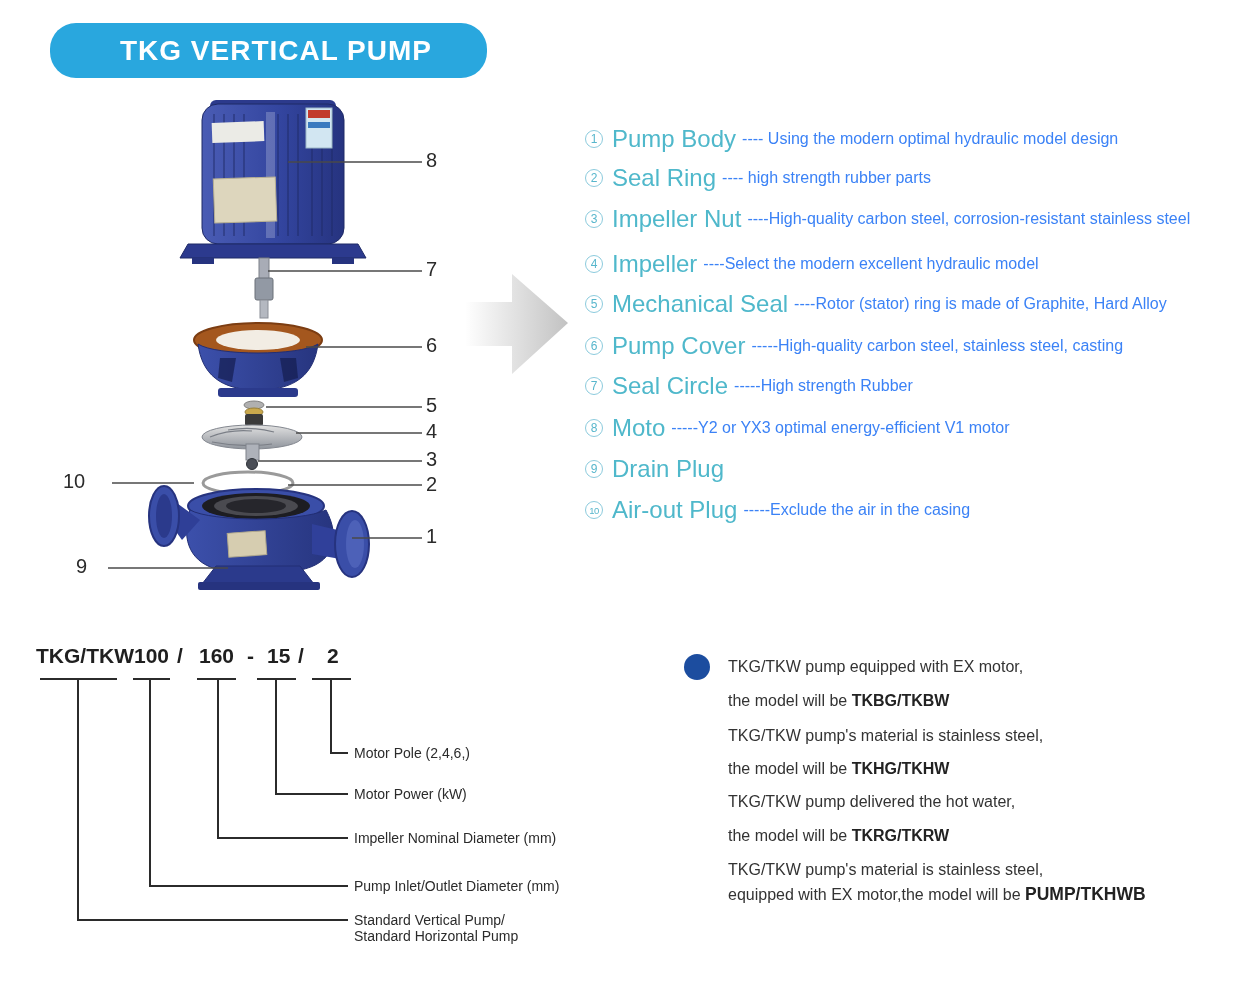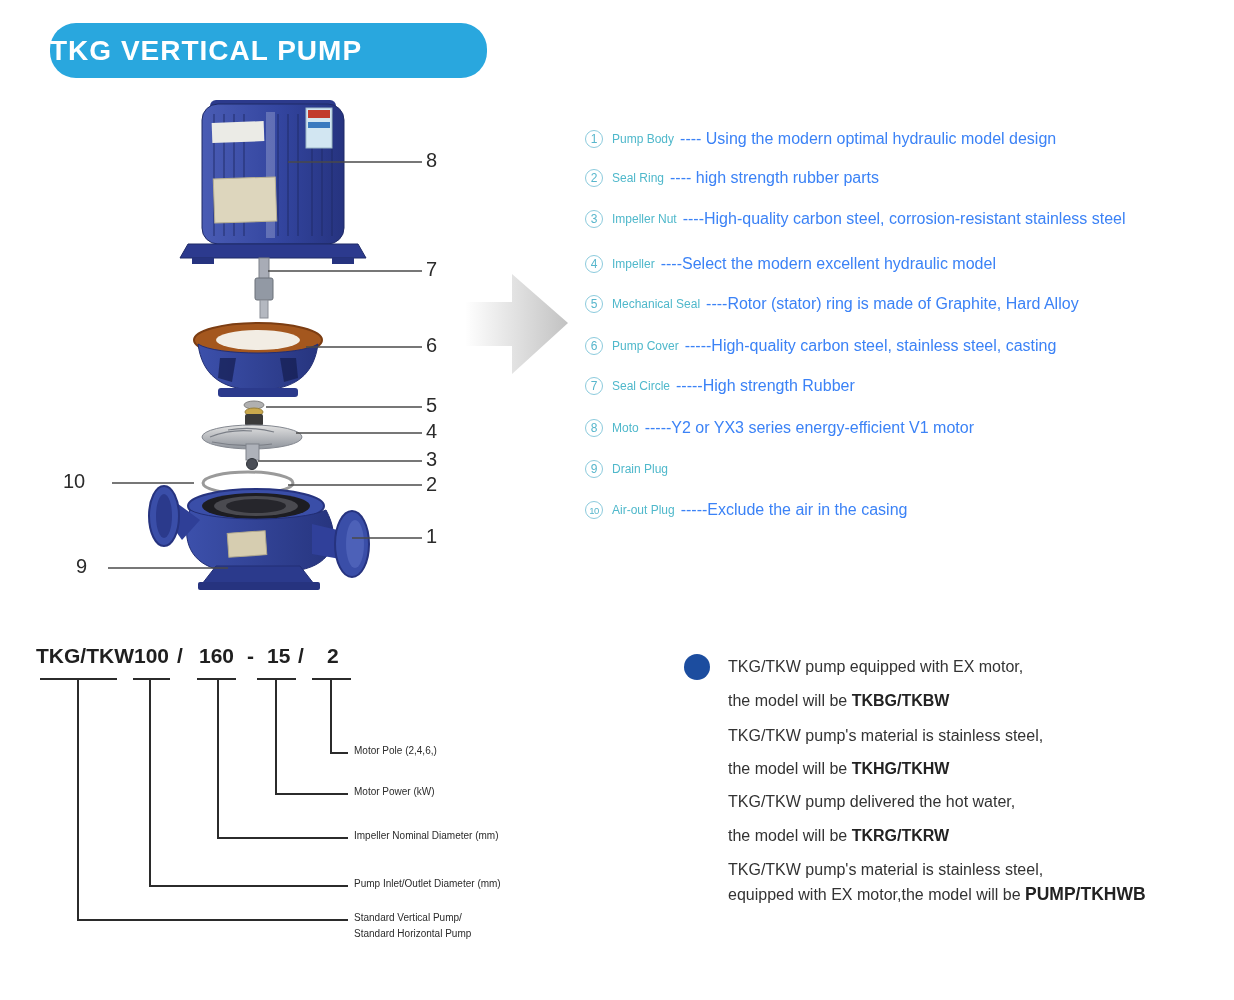--- a/index.html
+++ b/index.html
@@ -1,40 +1,40 @@
 <!DOCTYPE html>
 <html><head>
 <meta charset="utf-8">
 <style>
   html,body{margin:0;padding:0;background:#ffffff;}
   #canvas{position:relative;width:1234px;height:1000px;background:#ffffff;overflow:hidden;
           font-family:"Liberation Sans","DejaVu Sans",sans-serif;color:#2b2b2b;}
 
   
   .banner{position:absolute;left:50px;top:23px;width:437px;height:55px;background:#29a7de;
-          border-radius:26px;display:flex;align-items:center;justify-content:flex-start;padding-right:55px;box-sizing:border-box;}
+          border-radius:26px;display:flex;align-items:center;justify-content:flex-end;padding-right:55px;box-sizing:border-box;}
   .banner-text{color:#ffffff;font-size:28px;font-weight:bold;letter-spacing:1px;white-space:nowrap;}
 
   
   .callout-num{position:absolute;font-size:20px;color:#2b2b2b;line-height:20px;}
 
   
   .part-item{position:absolute;left:585px;display:flex;align-items:center;white-space:nowrap;height:20px;}
   .pnum{display:inline-flex;align-items:center;justify-content:center;width:18px;height:18px;border:1.4px solid #8ccbdd;
         border-radius:50%;color:#57b6cc;font-size:12px;flex:0 0 auto;box-sizing:border-box;}
   .pnum.small{font-size:9.5px;letter-spacing:-0.5px;}
-  .pname{color:#4fb8cb;font-size:12px;margin-left:9px;}
+  .pname{color:#4fb8cb;font-size:24px;margin-left:9px;}
   .pdesc{color:#3b82f6;font-size:16px;margin-left:6px;}
 
   
   .seg{position:absolute;font-size:21px;font-weight:bold;color:#1f1f1f;white-space:nowrap;}
   .uline{position:absolute;height:2px;background:#2b2b2b;}
   .vline{position:absolute;width:2px;background:#2b2b2b;}
   .hline{position:absolute;height:2px;background:#2b2b2b;}
-  .mlabel{position:absolute;left:354px;font-size:10px;color:#2b2b2b;white-space:nowrap;}
+  .mlabel{position:absolute;left:354px;font-size:14px;color:#2b2b2b;white-space:nowrap;}
 
   
   .bullet{position:absolute;left:684px;top:654px;width:26px;height:26px;border-radius:50%;background:#1c4d9f;}
   .note-line{position:absolute;left:728px;font-size:16px;color:#333333;white-space:nowrap;}
   .note-model{font-weight:bold;color:#222222;}
   .note-model.big{font-size:17.5px;}
 </style>
 </head>
 <body>
 
@@ -198,21 +198,21 @@
     <span class="pdesc">-----High-quality carbon steel, stainless steel, casting</span>
   </div>
   <div class="part-item" style="top:376px;">
     <span class="pnum">7</span>
     <span class="pname">Seal Circle</span>
     <span class="pdesc">-----High strength Rubber</span>
   </div>
   <div class="part-item" style="top:418px;">
     <span class="pnum">8</span>
     <span class="pname">Moto</span>
-    <span class="pdesc">-----Y2 or YX3 series energy-efficient V1 motor</span>
+    <span class="pdesc">-----Y2 or YX3 optimal energy-efficient V1 motor</span>
   </div>
   <div class="part-item" style="top:459px;">
     <span class="pnum">9</span>
     <span class="pname">Drain Plug</span>
   </div>
   <div class="part-item" style="top:500px;">
     <span class="pnum small">10</span>
     <span class="pname">Air-out Plug</span>
     <span class="pdesc">-----Exclude the air in the casing</span>
   </div>

